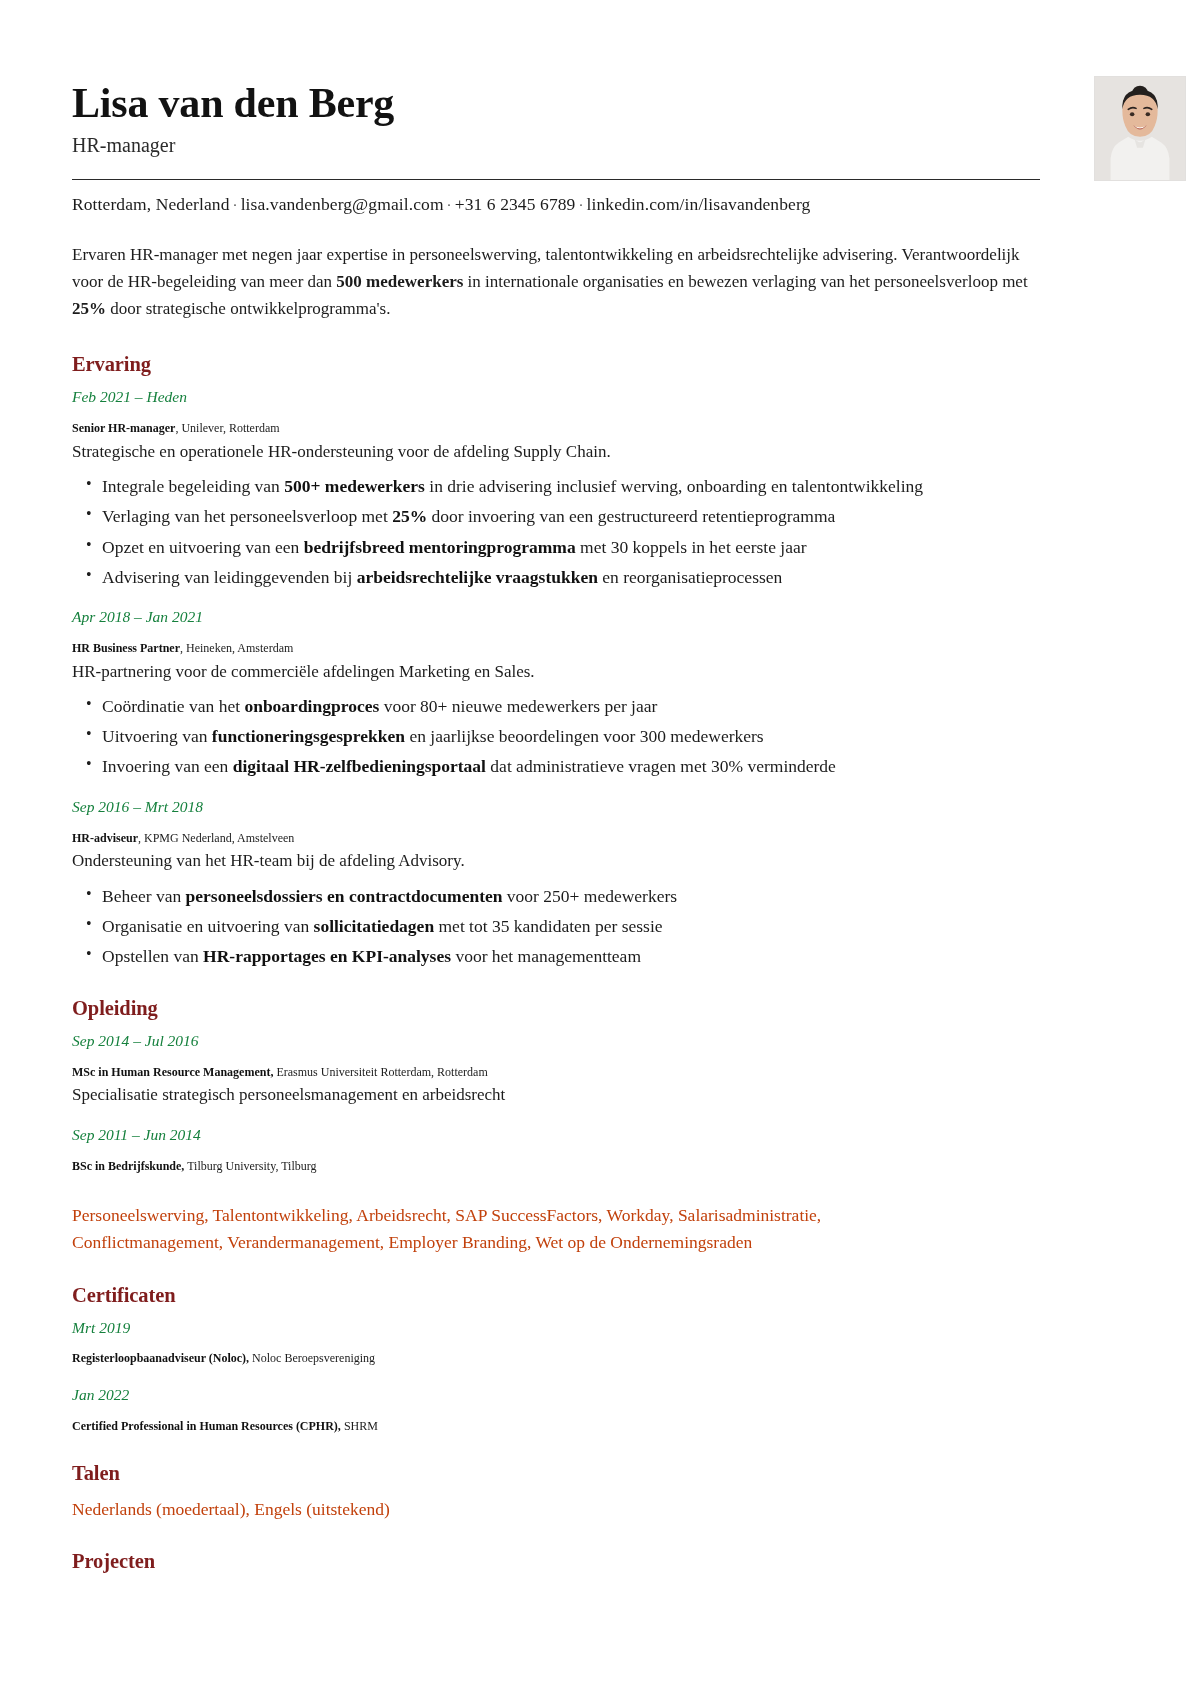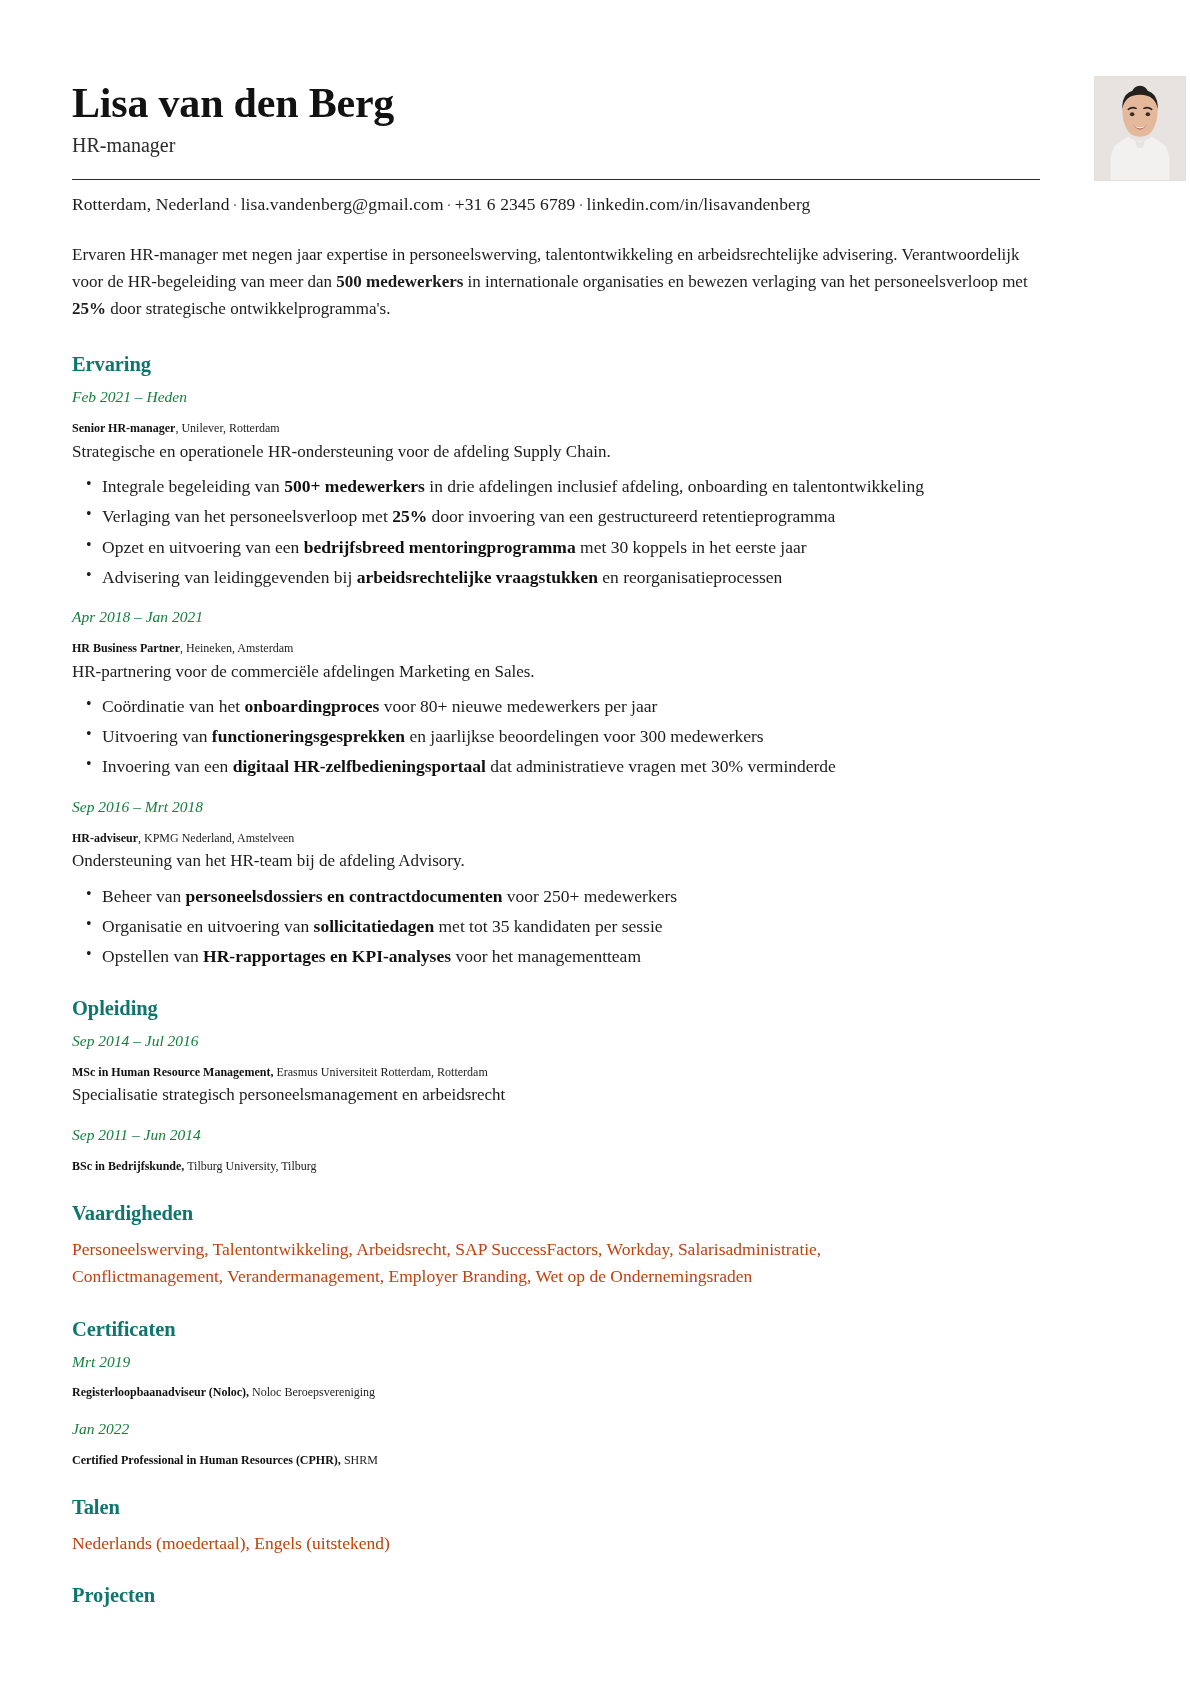--- a/index.html
+++ b/index.html
@@ -80,21 +80,21 @@
     margin-top: 26px;
     width: 962px;
     color: #1c1c1c;
   }
 
   
   .section { margin-top: 26px; }
   .section-title {
     font-size: 20.5px;
     font-weight: 700;
-    color: #0f766e;
+    color: #7f1d1d;
     letter-spacing: -0.1px;
     margin-bottom: 11px;
   }
 
   .entry { margin-bottom: 17px; }
   .entry:last-child { margin-bottom: 0; }
   .entry-date {
     font-size: 15.5px;
     font-style: italic;
     color: #15803d;
@@ -183,21 +183,21 @@
   <p class="summary"><span>Ervaren HR-manager met negen jaar expertise in personeelswerving, talentontwikkeling en arbeidsrechtelijke advisering. Verantwoordelijk voor de HR-begeleiding van meer dan </span><b>500 medewerkers</b><span> in internationale organisaties en bewezen verlaging van het personeelsverloop met </span><b>25%</b><span> door strategische ontwikkelprogramma's.</span></p>
 
   <div class="section section-gap-lg">
     <div class="section-title">Ervaring</div>
 
     <div class="entry">
       <div class="entry-date">Feb 2021 – Heden</div>
       <div class="entry-head"><b>Senior HR-manager</b><span>, Unilever, Rotterdam</span></div>
       <div class="entry-desc">Strategische en operationele HR-ondersteuning voor de afdeling Supply Chain.</div>
       <ul class="bullets">
-        <li><span>Integrale begeleiding van </span><b>500+ medewerkers</b><span> in drie afdelingen inclusief afdeling, onboarding en talentontwikkeling</span></li>
+        <li><span>Integrale begeleiding van </span><b>500+ medewerkers</b><span> in drie advisering inclusief werving, onboarding en talentontwikkeling</span></li>
         <li><span>Verlaging van het personeelsverloop met </span><b>25%</b><span> door invoering van een gestructureerd retentieprogramma</span></li>
         <li><span>Opzet en uitvoering van een </span><b>bedrijfsbreed mentoringprogramma</b><span> met 30 koppels in het eerste jaar</span></li>
         <li><span>Advisering van leidinggevenden bij </span><b>arbeidsrechtelijke vraagstukken</b><span> en reorganisatieprocessen</span></li>
       </ul>
     </div>
 
     <div class="entry">
       <div class="entry-date">Apr 2018 – Jan 2021</div>
       <div class="entry-head"><b>HR Business Partner</b><span>, Heineken, Amsterdam</span></div>
       <div class="entry-desc">HR-partnering voor de commerciële afdelingen Marketing en Sales.</div>
@@ -229,21 +229,20 @@
       <div class="entry-desc">Specialisatie strategisch personeelsmanagement en arbeidsrecht</div>
     </div>
 
     <div class="entry">
       <div class="entry-date">Sep 2011 – Jun 2014</div>
       <div class="entry-head"><b>BSc in Bedrijfskunde,</b><span> Tilburg University, Tilburg</span></div>
     </div>
   </div>
 
   <div class="section section-gap-md">
-    <div class="section-title">Vaardigheden</div>
     <div class="plain-para">Personeelswerving, Talentontwikkeling, Arbeidsrecht, SAP SuccessFactors, Workday, Salarisadministratie, Conflictmanagement, Verandermanagement, Employer Branding, Wet op de Ondernemingsraden</div>
   </div>
 
   <div class="section section-gap-md">
     <div class="section-title">Certificaten</div>
 
     <div class="entry">
       <div class="entry-date">Mrt 2019</div>
       <div class="entry-head"><b>Registerloopbaanadviseur (Noloc),</b><span> Noloc Beroepsvereniging</span></div>
     </div>

